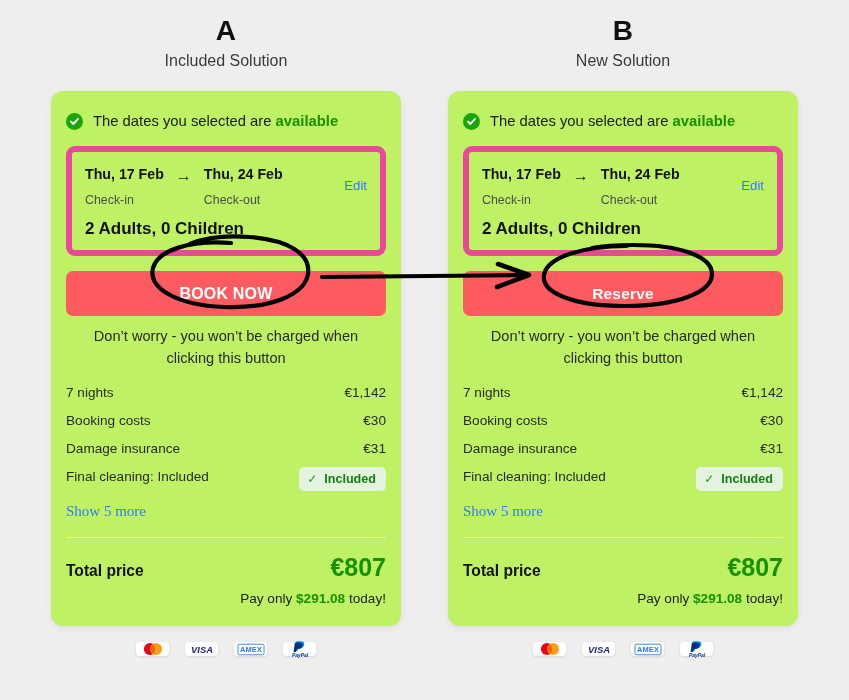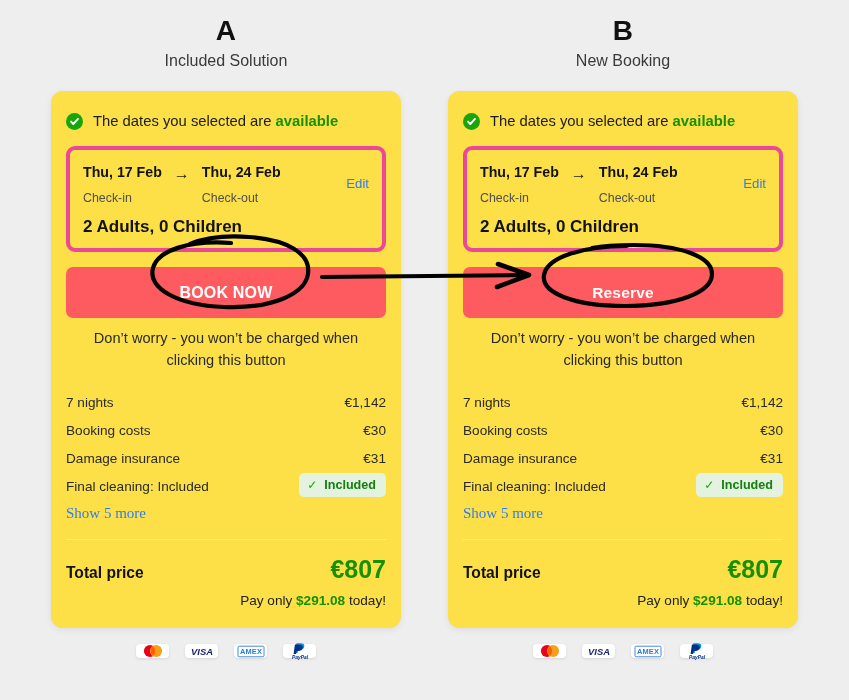--- a/index.html
+++ b/index.html
@@ -46,21 +46,21 @@
     font-size: 16px;
     color: #3a3a3a;
     line-height: 22px;
     margin-top: 2px;
     font-weight: 400;
   }
 
   
   .card {
     margin-top: 19px;
-    background: #fde047;
+    background: #bef264;
     border-radius: 12px;
     box-shadow: 0 2px 7px rgba(0,0,0,0.07), 0 0 1px rgba(0,0,0,0.05);
     padding: 16px 15px 18px 15px;
     box-sizing: border-box;
     width: 350px;
   }
 
   
   .avail-row {
     display: flex;
@@ -85,21 +85,21 @@
     line-height: 20px;
   }
   .avail-text .strong-green {
     color: #179000;
     font-weight: bold;
   }
 
   
   .dates-box {
     margin-top: 13px;
-    border: 4px solid #ec4899;
+    border: 6px solid #ec4899;
     border-radius: 9px;
     padding: 13px 13px 12px 13px;
     position: relative;
   }
   .dates-top {
     display: flex;
     align-items: flex-start;
   }
   .date-col { min-width: 0; }
   .date-main {
@@ -135,21 +135,21 @@
     margin-top: 11px;
     font-size: 17px;
     font-weight: bold;
     color: #121212;
     line-height: 18px;
   }
 
   
   .cta-button {
     margin-top: 15px;
-    height: 51px;
+    height: 45px;
     background: #fe5b60;
     border: none;
     border-radius: 7px;
     width: 100%;
     color: #ffffff;
     font-size: 16px;
     font-weight: bold;
     cursor: pointer;
     display: flex;
     align-items: center;
@@ -165,21 +165,21 @@
     font-size: 14.6px;
     color: #292929;
     line-height: 22px;
     padding: 0 4px;
   }
 
   
   .price-list { margin-top: 14px; }
   .price-row {
     display: flex;
-    align-items: flex-end;
+    align-items: flex-start;
     min-height: 28px;
     font-size: 13.6px;
     color: #2a2a2a;
     line-height: 20px;
   }
   .price-label { flex: 1 1 auto; }
   .price-value { flex: 0 0 auto; text-align: right; }
 
   .included-badge {
     background: #e3f3df;
@@ -377,21 +377,21 @@
           <path d="M6.9 2.4h4.4c2.5 0 3.8 1.2 3.5 3.2-.3 2.2-2 3.4-4.4 3.4H8.7l-.6 3.1H5.6z" fill="#003087"></path>
           <text x="12" y="17.4" text-anchor="middle" font-family="Liberation Sans, sans-serif" font-size="4.9" font-weight="bold" font-style="italic" fill="#003087">PayPal</text>
         </svg>
       </span>
     </div>
   </div>
 
   <div class="panel panel-b">
     <div class="panel-heading">
       <div class="panel-letter">B</div>
-      <div class="panel-sub">New Booking</div>
+      <div class="panel-sub">New Solution</div>
     </div>
 
     <div class="card">
 
       <div class="avail-row">
         <span class="check-circle">
           <svg width="11" height="11" viewBox="0 0 11 11">
               <path d="M2 5.6 L4.3 8 L9 2.9" fill="none" stroke="#ffffff" stroke-width="1.9" stroke-linecap="round" stroke-linejoin="round"></path>
             </svg>
         </span>

